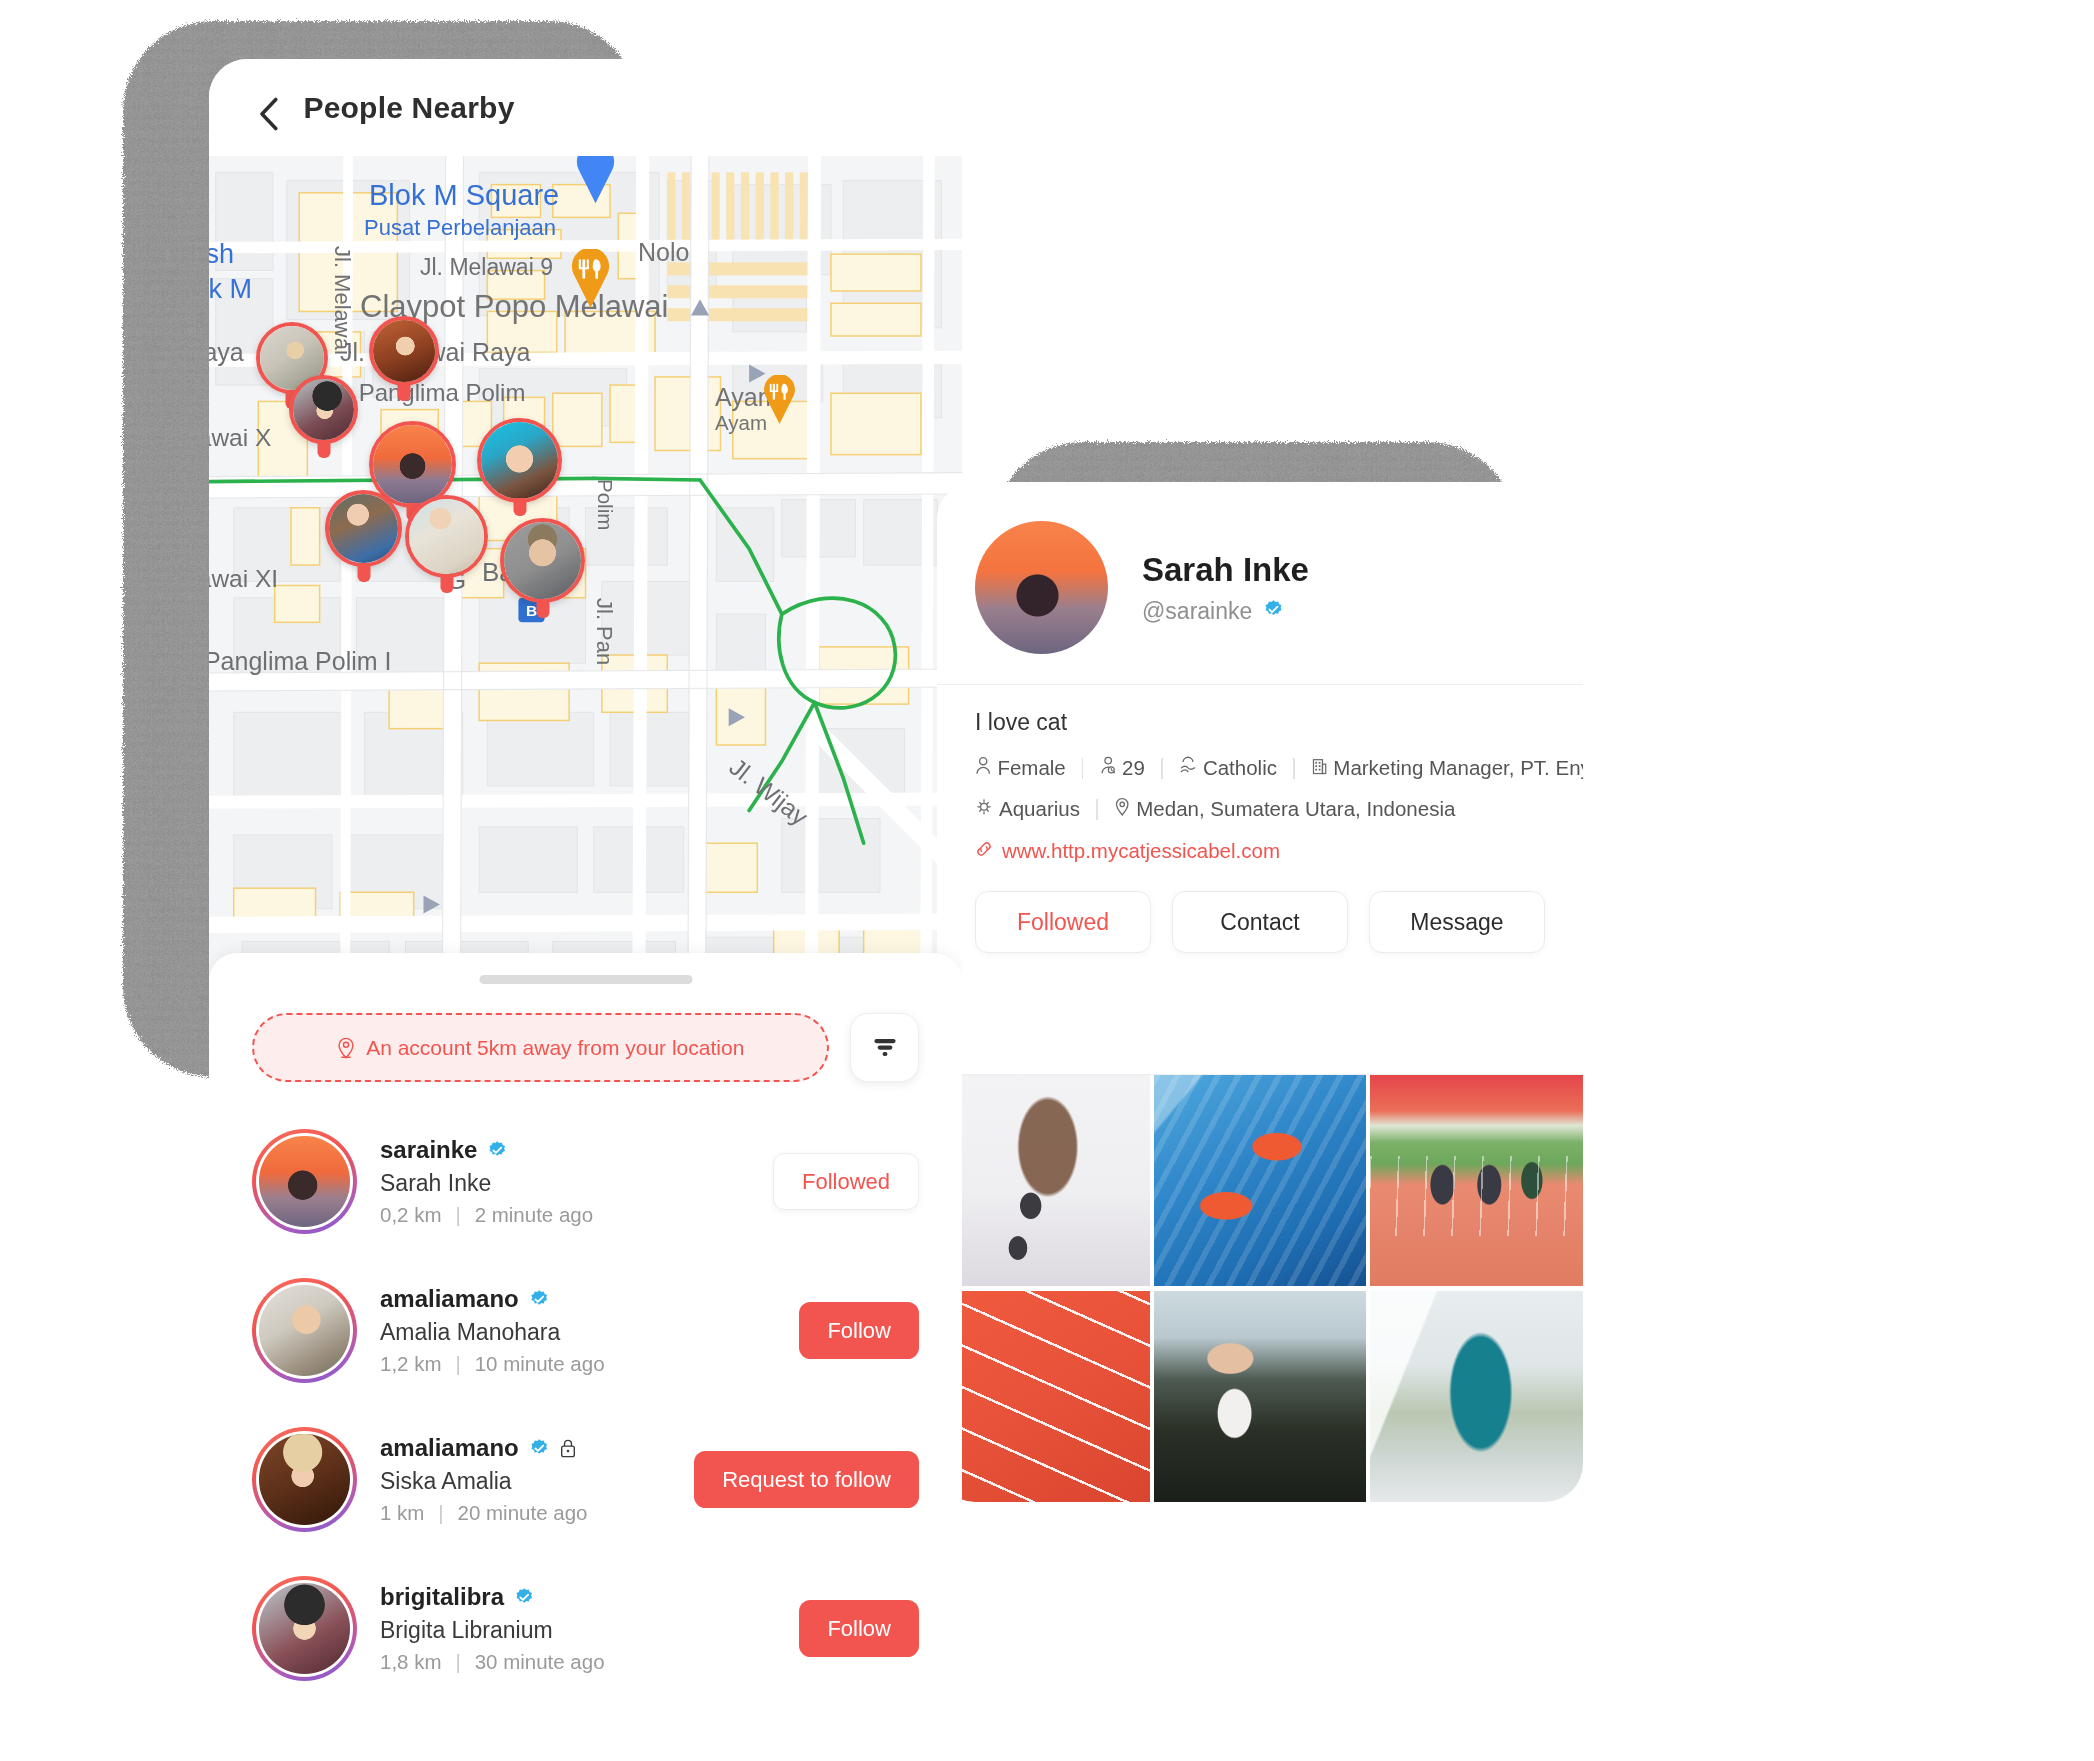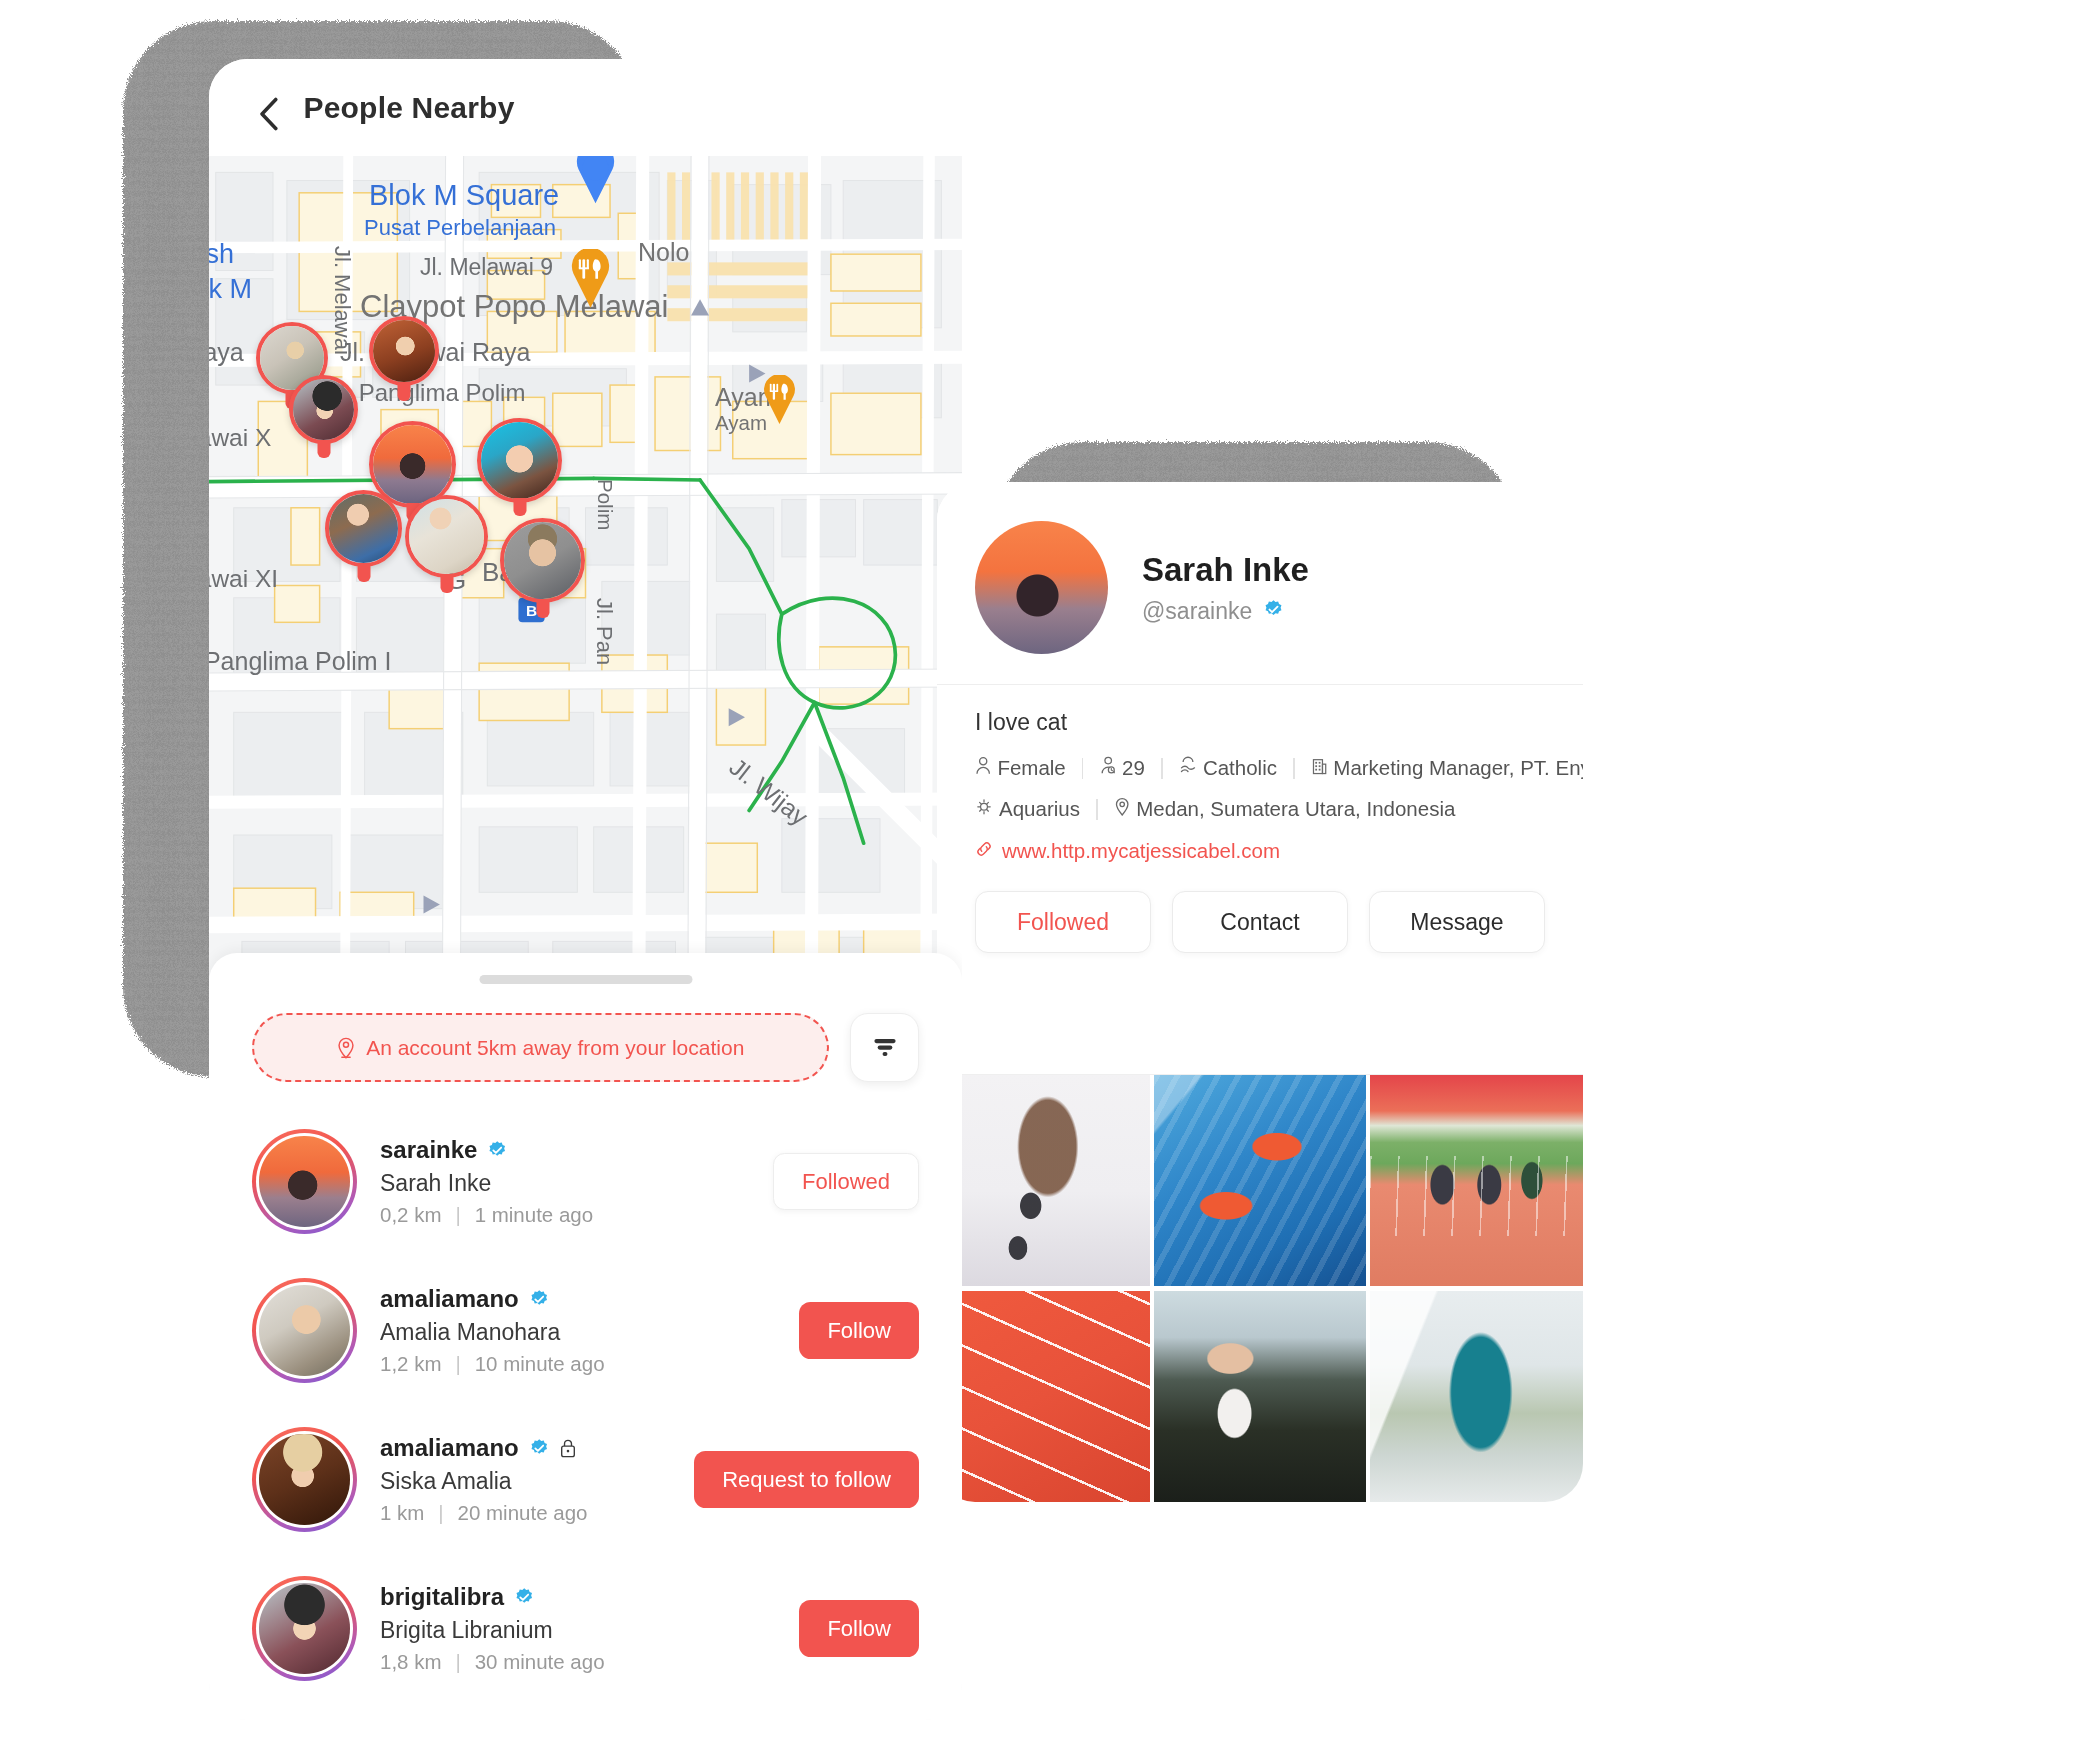--- a/index.html
+++ b/index.html
@@ -541,21 +541,21 @@
                 <svg width="20.5" height="20.5" viewBox="0 0 24 24">
                     <path d="M12 1.4 l2.3 2 3-.5 1 2.9 2.8 1.2 -1 2.9 1 2.9 -2.8 1.2 -1 2.9 -3-.5 -2.3 2 -2.3-2 -3 .5 -1-2.9 -2.8-1.2 1-2.9 -1-2.9 2.8-1.2 1-2.9 3 .5z" fill="#34b0e8"></path>
                     <path d="M7.4 12.1 l3 3 6.2-6.3" fill="none" stroke="#fff" stroke-width="2.1" stroke-linecap="round" stroke-linejoin="round"></path>
                   </svg>
               </span>
             </div>
             <div class="p-name">Sarah Inke</div>
             <div class="p-meta">
               <span>0,2 km</span>
               <span class="sep">|</span>
-              <span>1 minute ago</span>
+              <span>2 minute ago</span>
             </div>
           </div>
           <div class="btn-pill btn-outline">Followed</div>
         </div>
 
         <div class="person-row">
           <div class="ring">
             <div class="ring-inner">
                 <div class="ring-img">
                   <div style="background:

